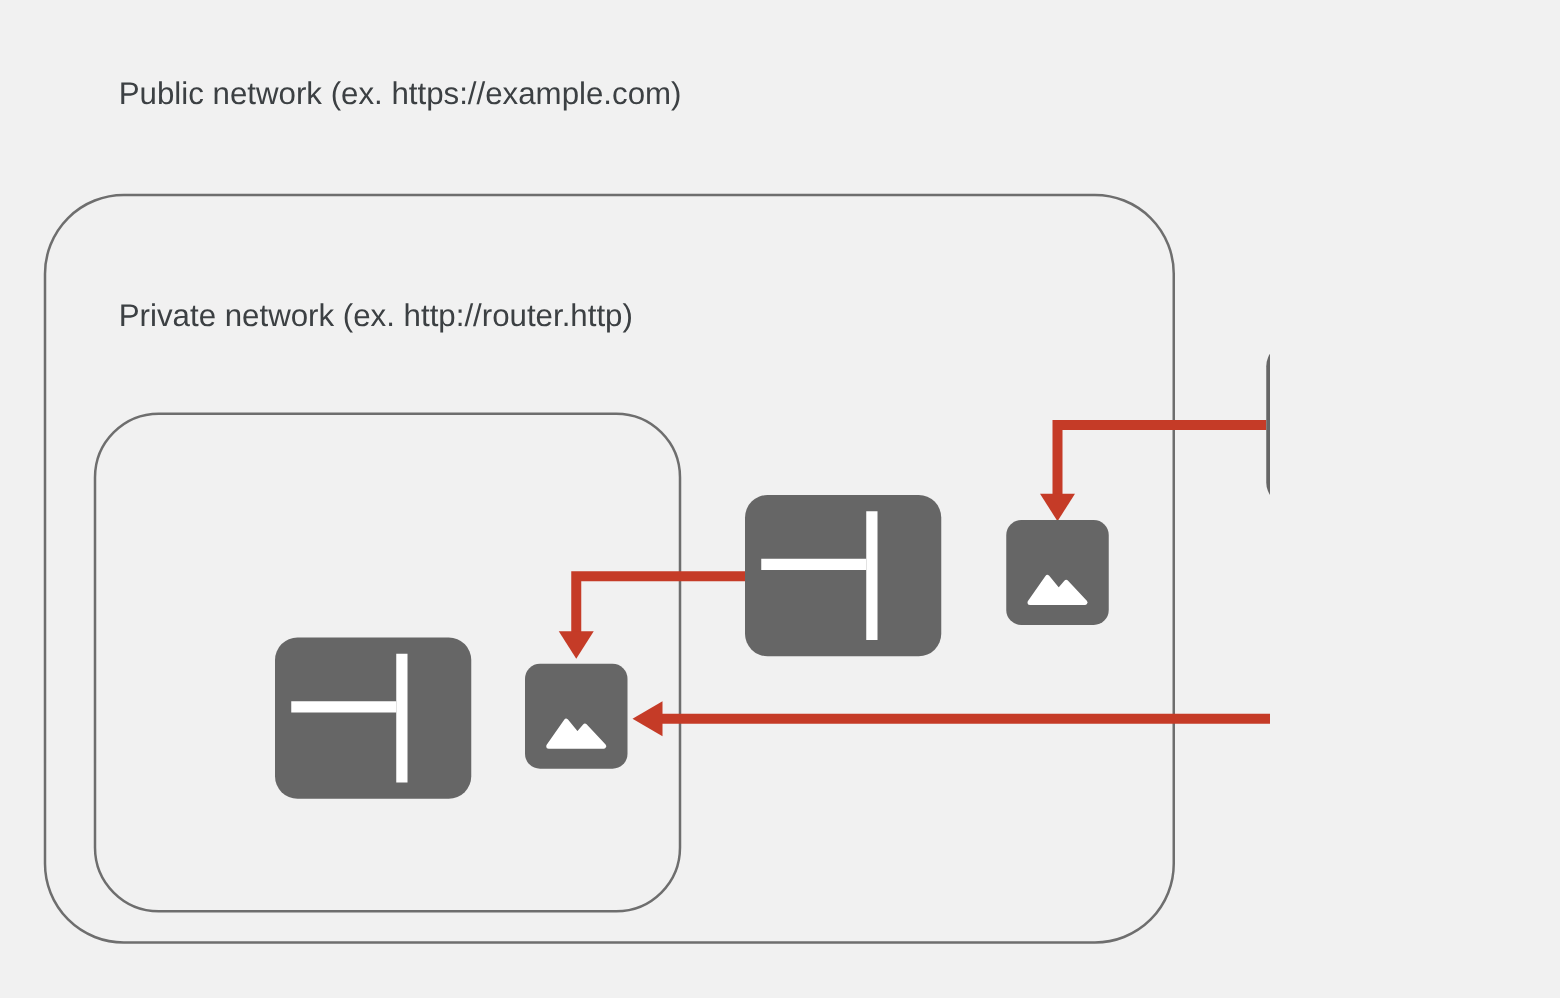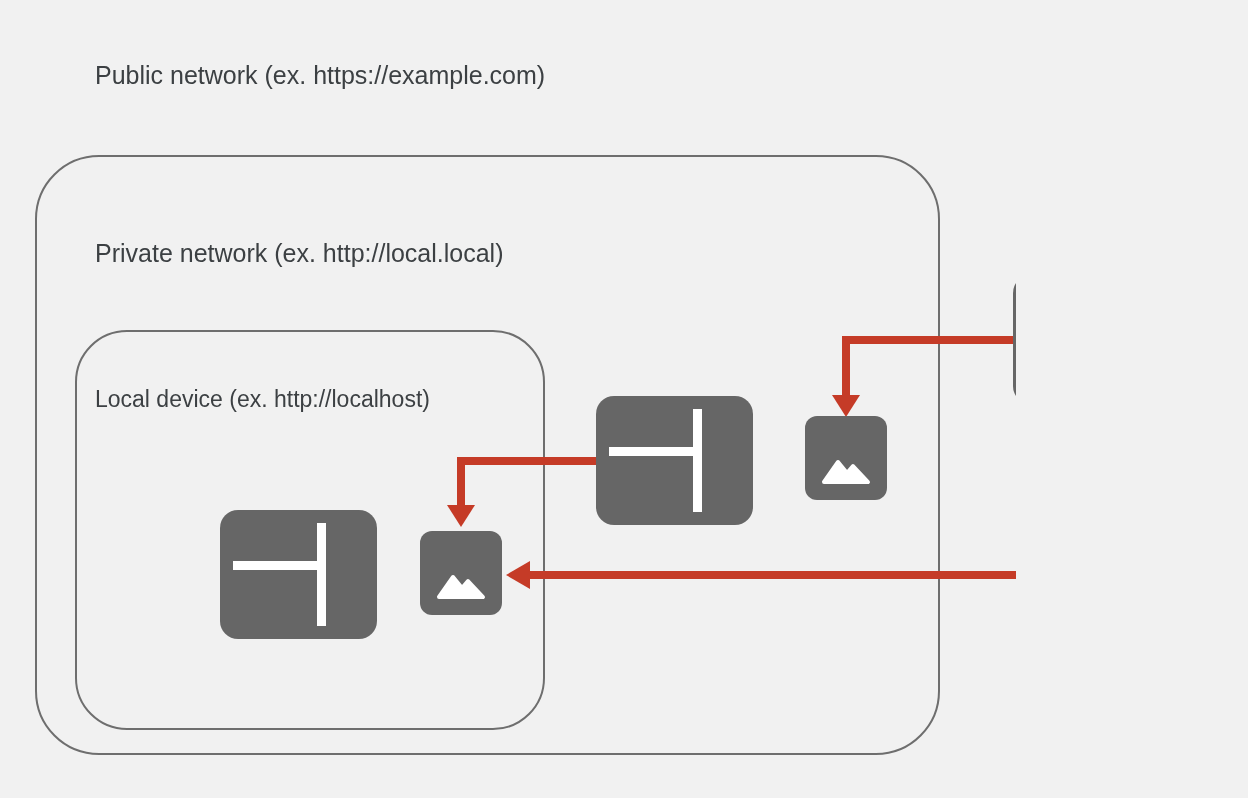--- a/index.html
+++ b/index.html
@@ -74,24 +74,23 @@
   .arrow-head{fill:var(--arrow-red);stroke:none;}
 </style>
 </head>
 <body>
 
 <div class="canvas">
 
   <div class="label label-public">Public network (ex. https://example.com)</div>
 
   <div class="boundary boundary-private"></div>
-  <div class="label label-private">Private network (ex. http://local.local)</div>
+  <div class="label label-private">Private network (ex. http://router.http)</div>
 
   <div class="boundary boundary-local"></div>
-  <div class="label label-local">Local device (ex. http://localhost)</div>
 
   <svg class="arrows" viewBox="0 0 1248 798" xmlns="http://www.w3.org/2000/svg">
     <path class="arrow-line" d="M1013 340 H846 V397"></path>
     <polygon class="arrow-head" points="832,395 860,395 846,417"></polygon>
     <path class="arrow-line" d="M596 461 H461 V507"></path>
     <polygon class="arrow-head" points="447,505 475,505 461,527"></polygon>
     <path class="arrow-line" d="M1091 405 V575 H528"></path>
     <polygon class="arrow-head" points="530,561 530,589 506,575"></polygon>
   </svg>
 

